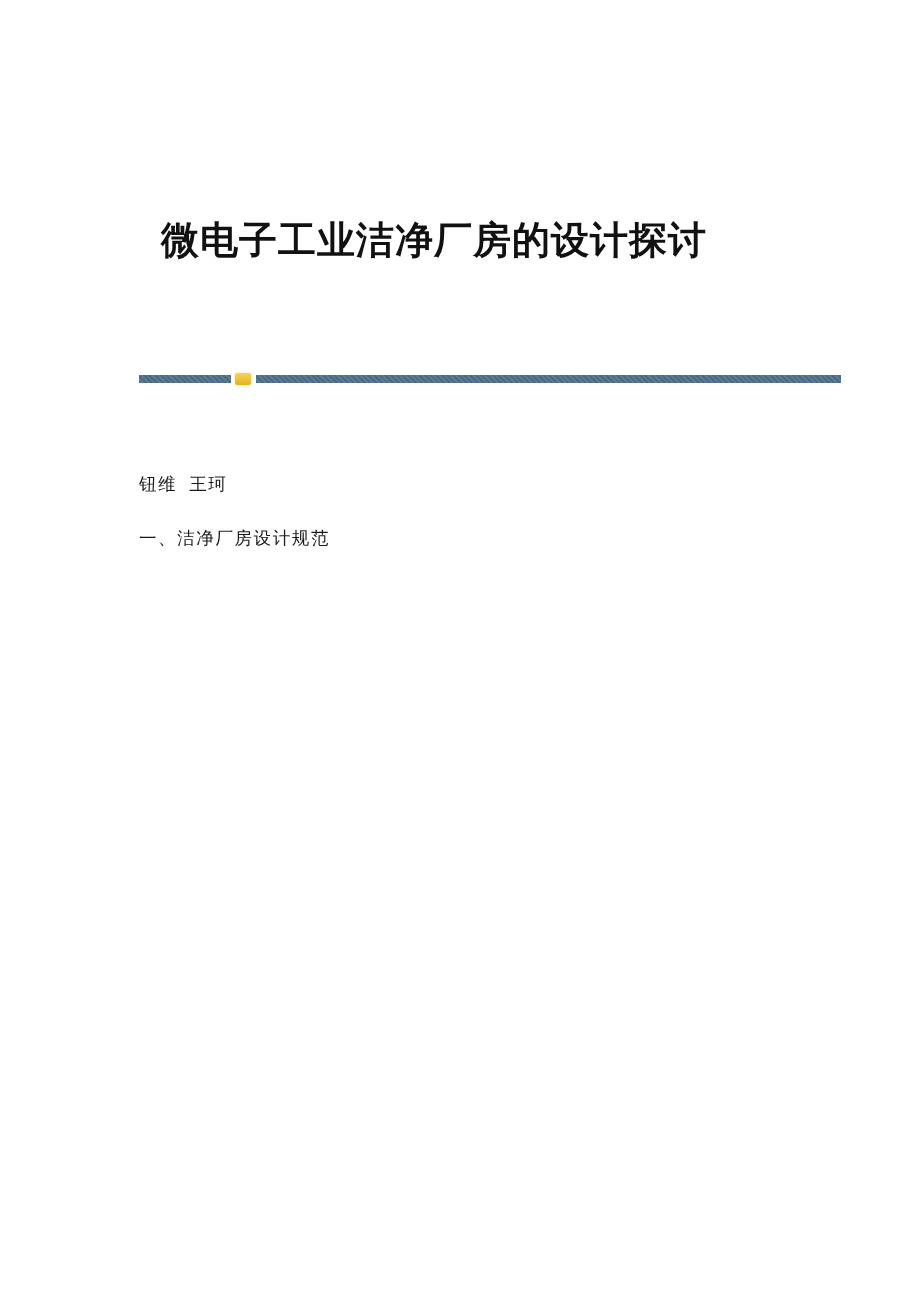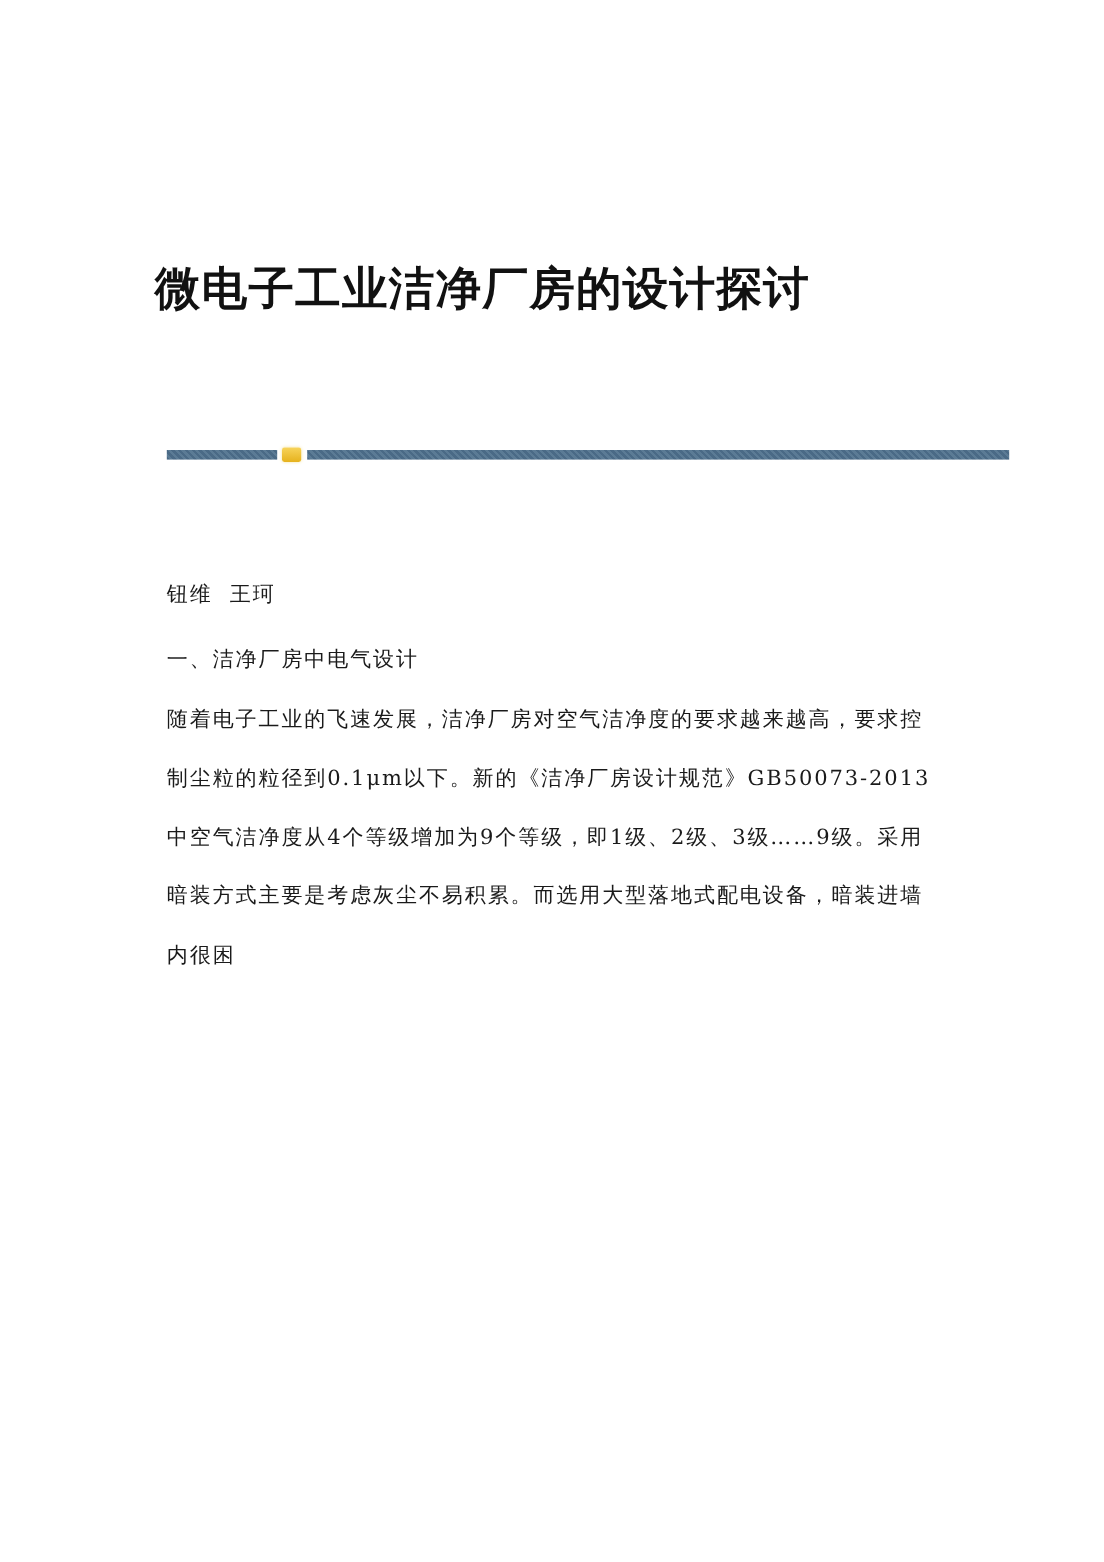--- a/index.html
+++ b/index.html
@@ -7,52 +7,52 @@
       width: 920px; height: 1302px; position: relative; overflow: hidden;
       font-family: "DejaVu Serif", "Liberation Serif", serif;
       color: #1a1a1a;
     }
     .title {
       position: absolute; left: 0; width: 804px; top: 212px;
       text-align: center; font-size: 38px; font-weight: bold;
       letter-spacing: 1px; color: #111;
       font-family: "DejaVu Serif", "Liberation Serif", serif;
       line-height: 56px;
+      padding-left: 32px;
     }
     .divider {
       position: absolute; top: 375px; left: 139px; width: 702px; height: 8px;
     }
     .divider .bar-left {
       position: absolute; left: 0; top: 0; width: 92px; height: 8px;
       background: repeating-linear-gradient(45deg, #4a6a86 0 2px, #5b7b95 2px 4px);
     }
     .divider .badge {
       position: absolute; left: 96px; top: -2px; width: 16px; height: 12px;
       background: linear-gradient(#f7d35a, #e6b21d);
       border-radius: 2px; box-shadow: 0 0 3px #f3e2a0;
     }
     .divider .bar-right {
       position: absolute; left: 117px; top: 0; right: 0; height: 8px;
       background: repeating-linear-gradient(45deg, #4a6a86 0 2px, #5b7b95 2px 4px);
     }
     .content {
-      position: absolute; left: 139px; top: 472px; width: 645px;
-      font-size: 17.5px; line-height: 49.3px; letter-spacing: 1.6px;
+      position: absolute; left: 139px; top: 460px; width: 645px;
+      font-size: 17.5px; line-height: 49.3px; letter-spacing: 1.6px; font-family: Liberation Serif, serif;
     }
     .content p { margin: 0; }
     .authors { margin-bottom: 5px !important; }
   </style>
 </head>
 <body>
 
 <div class="title">微电子工业洁净厂房的设计探讨</div>
 
 <div class="divider">
   <div class="bar-left"></div>
   <div class="badge"></div>
   <div class="bar-right"></div>
 </div>
 
 <div class="content">
   <p class="authors" style="white-space: pre;">钮维  王珂</p>
-  <p>一、洁净厂房中电气设计</p>
-  <p>随着电子工业的飞速发展，洁净厂房对空气洁净度的要求越来越高，要求控制尘粒的粒径到0.1μm以下。新的《洁净厂房设计规范》GB50073-2013中空气洁净度从4个等级增加为9个等级，即1级、2级、3级……9级。采用暗装方式主要是考虑灰尘不易积累。而选用大型落地式配电设备，暗装进墙内很困</p>
+  <p>一、洁净厂房设计规范</p>
 </div>
 
 </body></html>

